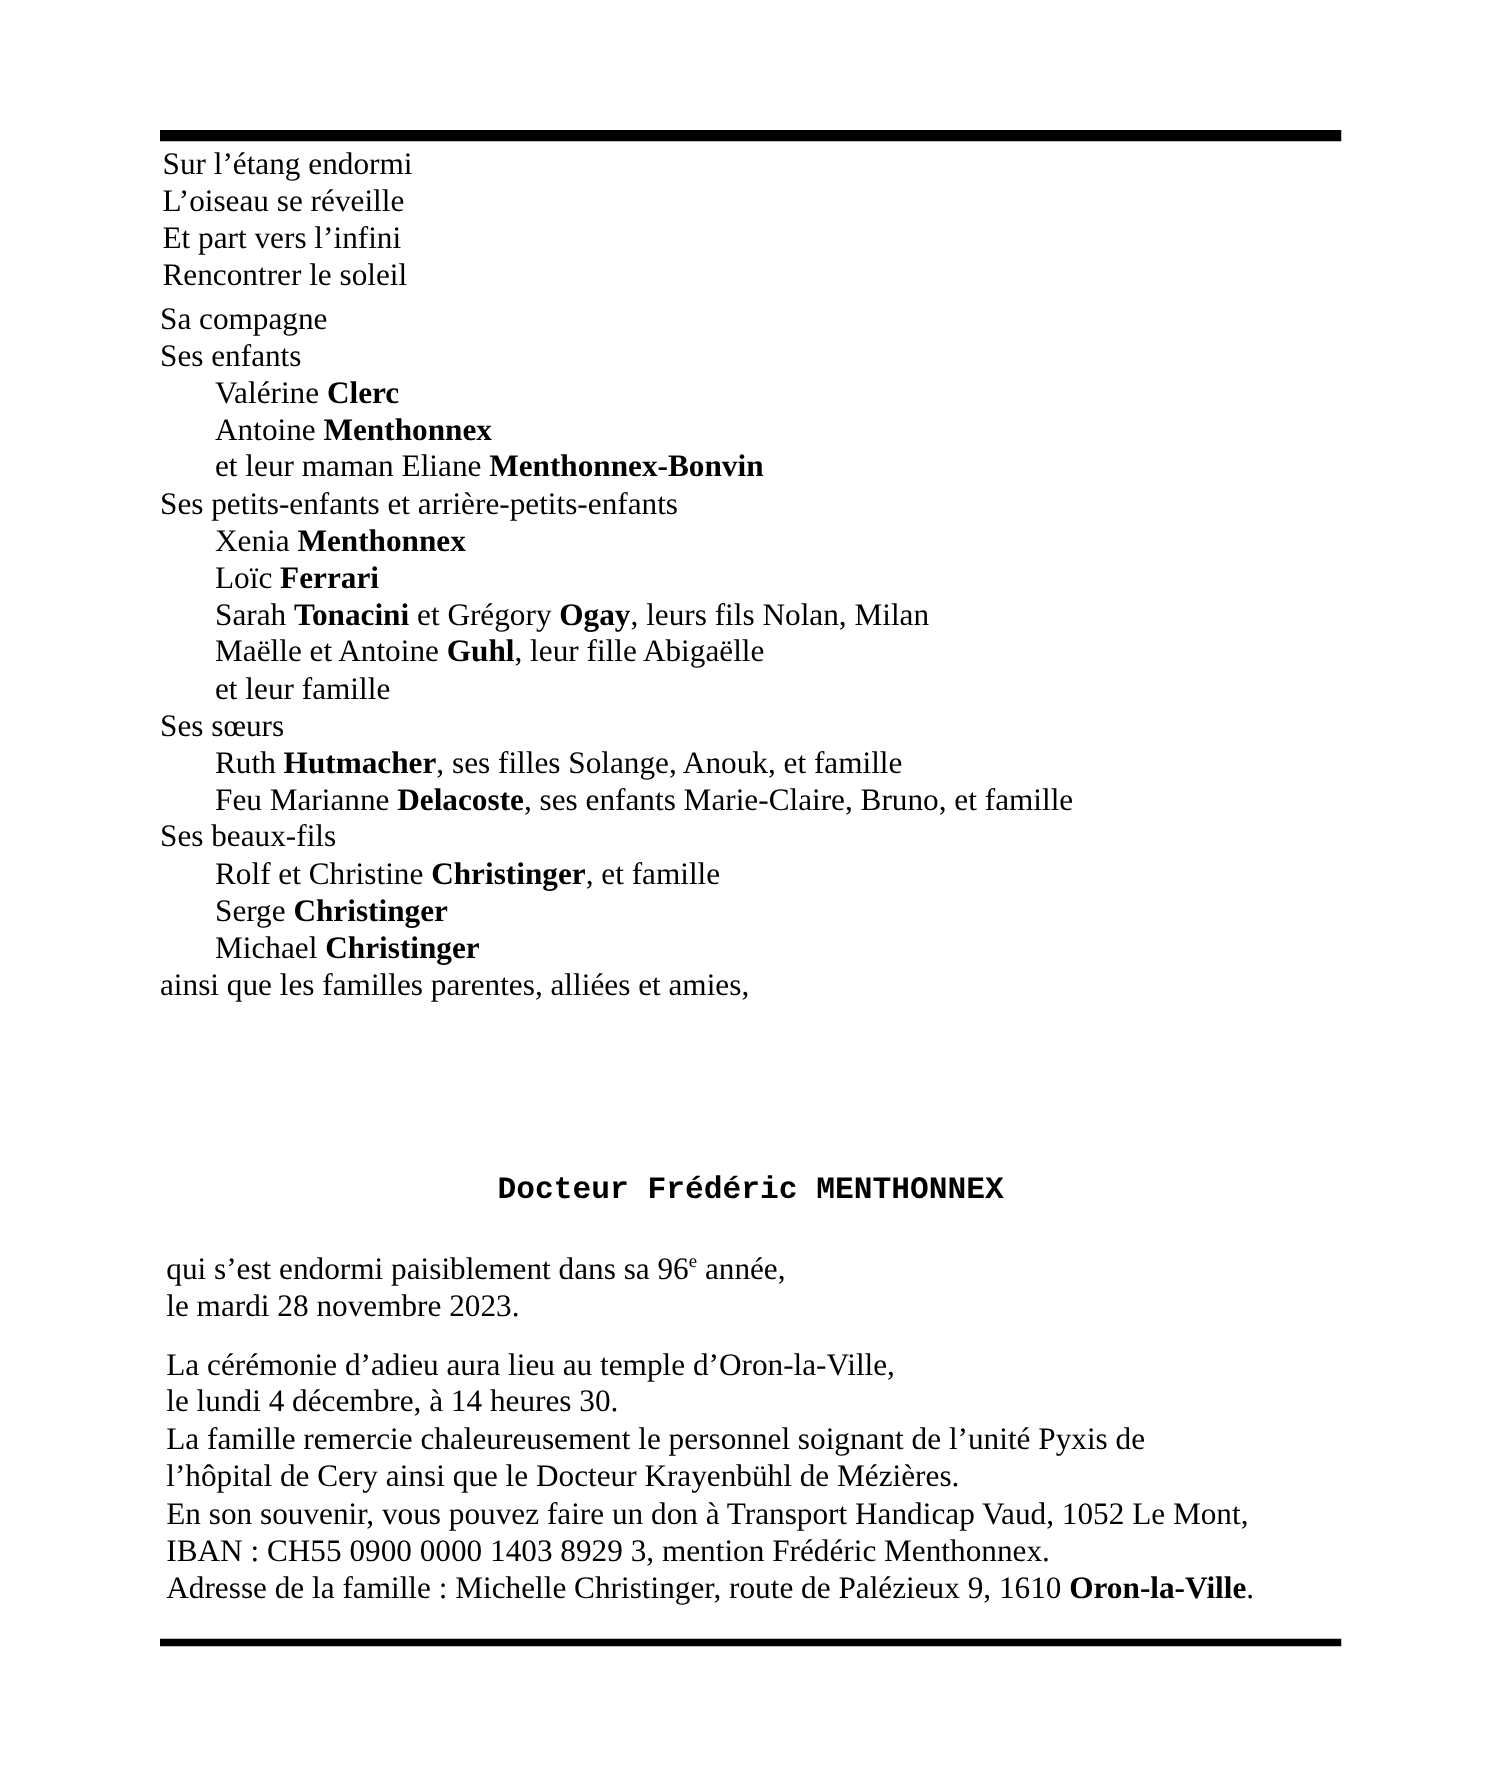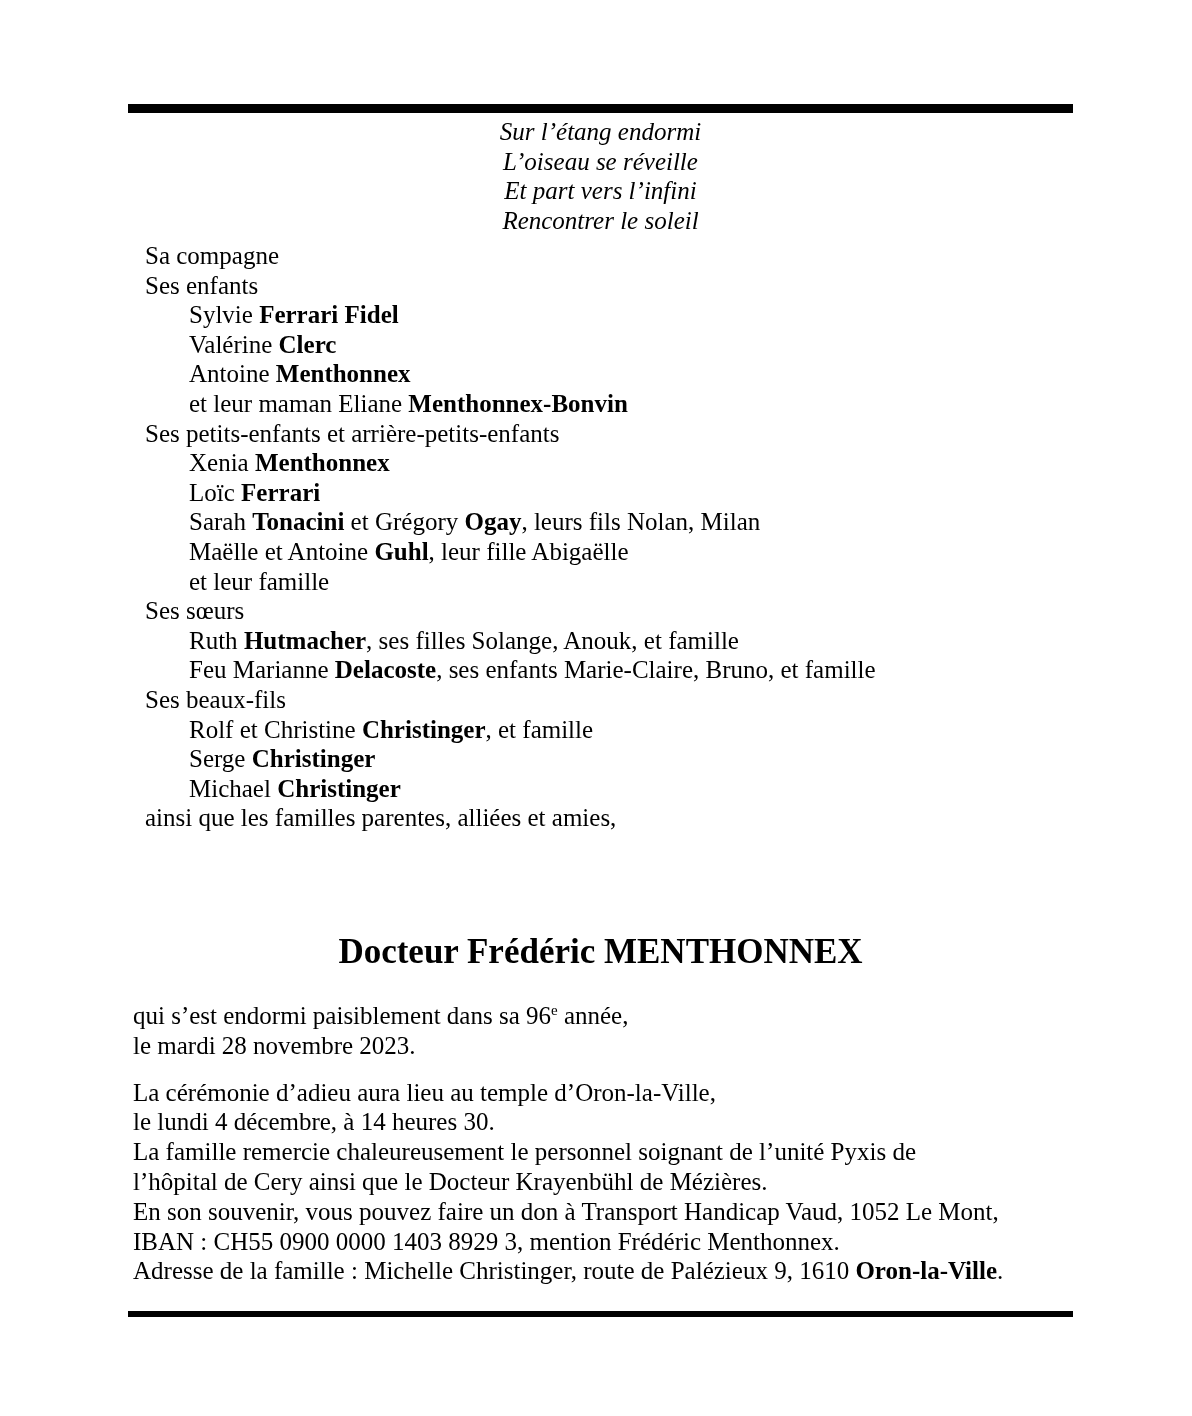--- a/index.html
+++ b/index.html
@@ -19,43 +19,43 @@
     width: 945px;
     background: #000000;
   }
   .rule-top { top: 104px; height: 9px; }
   .rule-bottom { top: 1311px; height: 6px; }
   .poem {
     position: absolute;
     top: 117px;
     left: 130px;
     width: 941px;
-    text-align: center;
-    font-style: italic;
+    text-align: left;
     font-size: 25px;
     line-height: 29.5px;
   }
   .family {
     position: absolute;
     top: 241px;
-    left: 145px;
+    left: 128px;
     width: 940px;
     font-size: 25px;
     line-height: 29.6px;
   }
   .family .ind { padding-left: 44px; }
   .doc-title {
     position: absolute;
     top: 936px;
     left: 130px;
     width: 941px;
     text-align: center;
-    font-size: 35px;
+    font-size: 25px;
     font-weight: bold;
     line-height: 32px;
+    font-family: Liberation Mono, monospace;
   }
   .paragraphs {
     position: absolute;
     top: 1001px;
     left: 133px;
     width: 940px;
     font-size: 25px;
     line-height: 29.8px;
   }
   .paragraphs .para:nth-child(1) { margin-bottom: 17px; }
@@ -72,21 +72,20 @@
   <div class="poem" id="poem">
       <div><span>Sur l’étang endormi</span></div>
       <div><span>L’oiseau se réveille</span></div>
       <div><span>Et part vers l’infini</span></div>
       <div><span>Rencontrer le soleil</span></div>
     </div>
 
   <div class="family" id="family">
       <div><span>Sa compagne</span></div>
       <div><span>Ses enfants</span></div>
-      <div class="ind"><span>Sylvie </span><span class="bold">Ferrari Fidel</span></div>
       <div class="ind"><span>Valérine </span><span class="bold">Clerc</span></div>
       <div class="ind"><span>Antoine </span><span class="bold">Menthonnex</span></div>
       <div class="ind"><span>et leur maman Eliane </span><span class="bold">Menthonnex-Bonvin</span></div>
       <div><span>Ses petits-enfants et arrière-petits-enfants</span></div>
       <div class="ind"><span>Xenia </span><span class="bold">Menthonnex</span></div>
       <div class="ind"><span>Loïc </span><span class="bold">Ferrari</span></div>
       <div class="ind"><span>Sarah </span><span class="bold">Tonacini</span><span> et Grégory </span><span class="bold">Ogay</span><span>, leurs fils Nolan, Milan</span></div>
       <div class="ind"><span>Maëlle et Antoine </span><span class="bold">Guhl</span><span>, leur fille Abigaëlle</span></div>
       <div class="ind"><span>et leur famille</span></div>
       <div><span>Ses sœurs</span></div>

